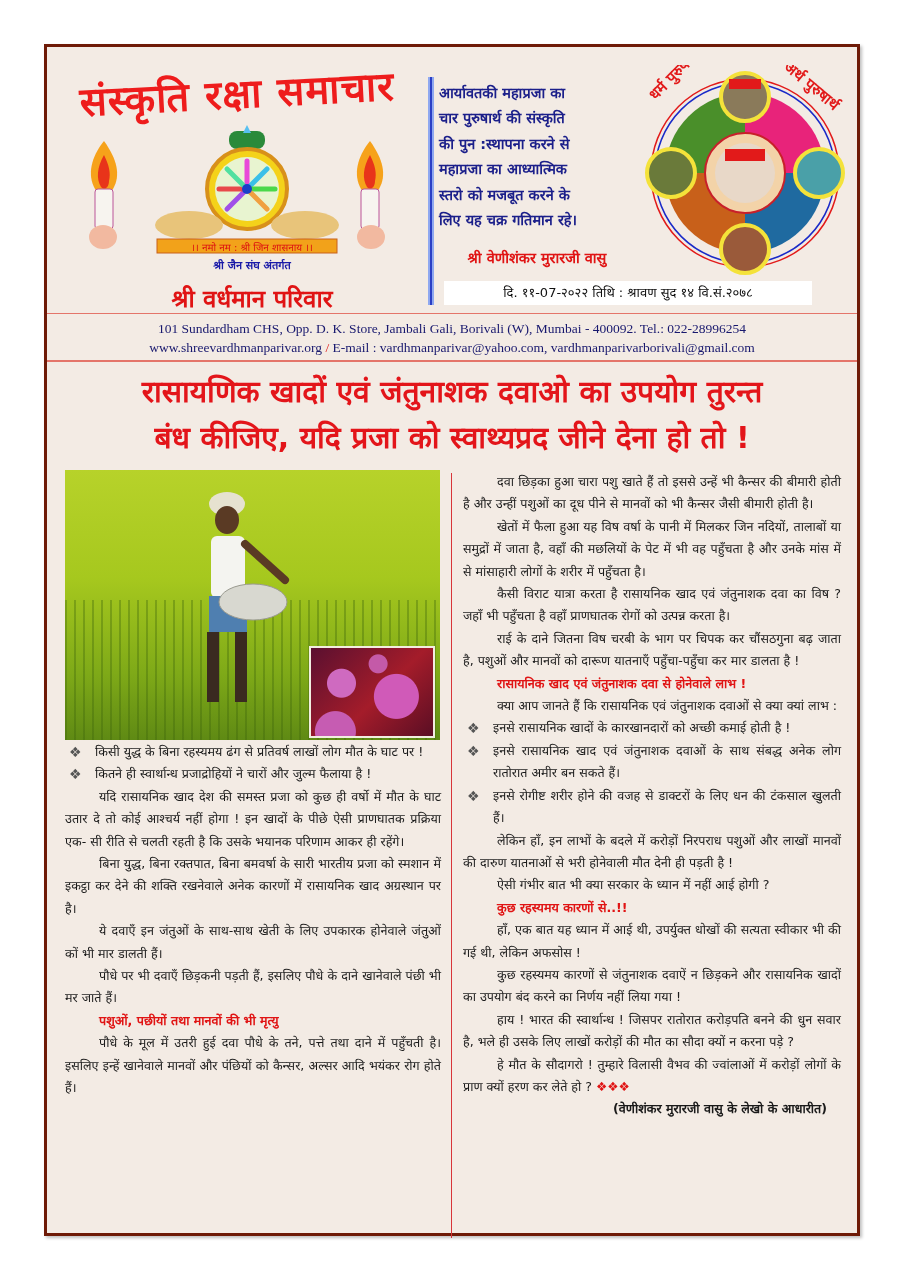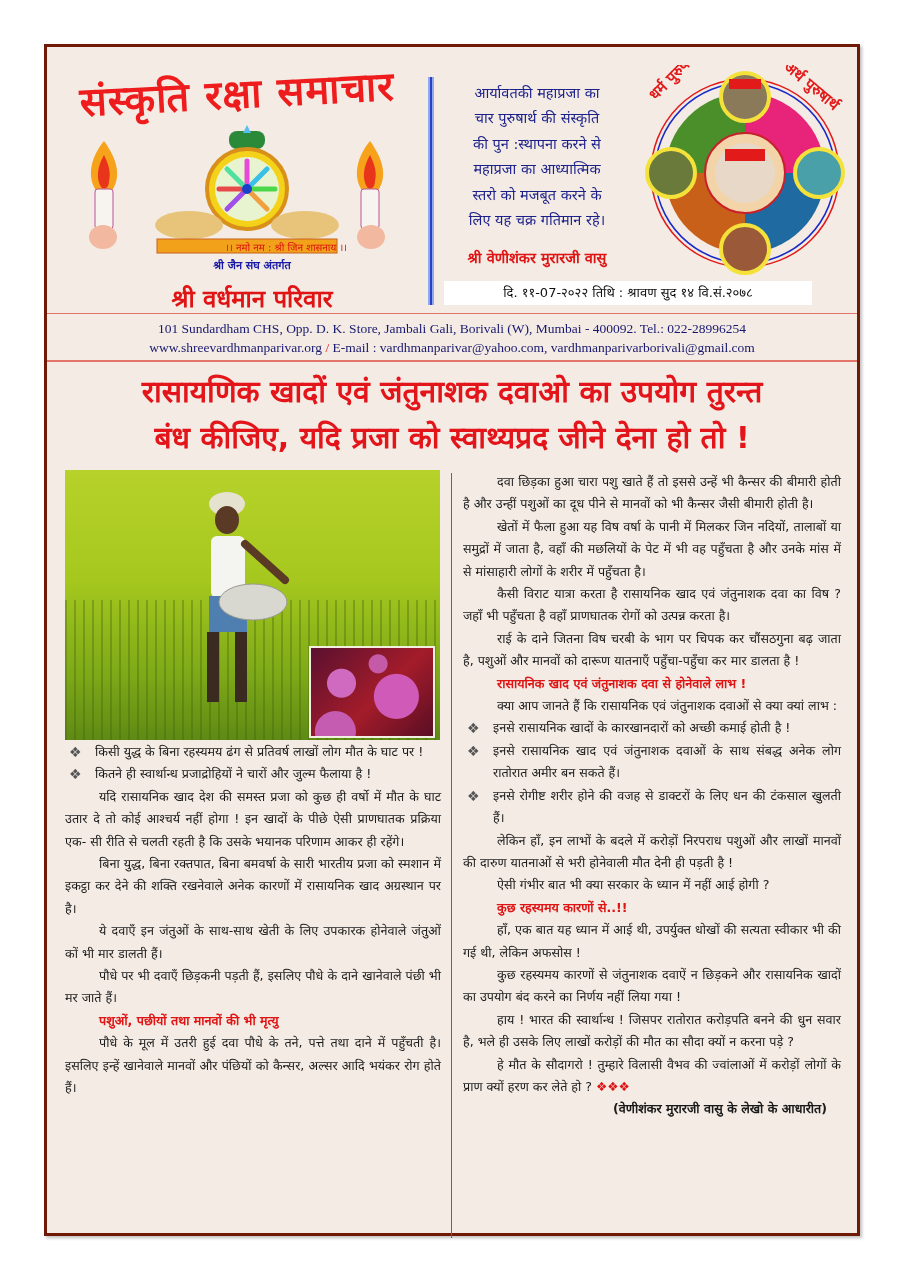--- a/index.html
+++ b/index.html
@@ -3,28 +3,28 @@
 <meta charset="utf-8">
 <style>
   html, body { margin:0; padding:0; }
   body { width:905px; height:1280px; background:#ffffff; position:relative; overflow:hidden; font-family:"DejaVu Sans", sans-serif; }
   .frame { position:absolute; left:44px; top:44px; width:816px; height:1192px; background:#f3ebe4; border:3px solid #6e1a07; box-sizing:border-box; box-shadow:2px 2px 3px rgba(0,0,0,0.25); }
 
   
   .mast-title { position:absolute; left:30px; top:18px; width:320px; text-align:center; color:#ee1c1c; font-size:40px; font-weight:bold; letter-spacing:1px; font-family:"DejaVu Sans", sans-serif; transform:rotate(-3deg); }
   .emblem { position:absolute; left:80px; top:78px; width:240px; height:140px; }
   .torch { position:absolute; top:90px; width:46px; height:120px; }
-  .mantra { position:absolute; left:110px; top:193px; width:190px; text-align:right; color:#d11; font-size:10px; }
+  .mantra { position:absolute; left:110px; top:193px; width:190px; text-align:center; color:#d11; font-size:10px; }
   .sangh { position:absolute; left:110px; top:210px; width:190px; text-align:center; color:#1a1aa8; font-size:11px; font-weight:bold; }
   .parivar { position:absolute; left:60px; top:226px; width:290px; text-align:center; color:#e01414; font-size:24px; font-weight:bold;margin-top:8px; }
 
   .vline { position:absolute; left:381px; top:30px; width:6px; height:228px; border-left:2px solid #8fa8f0; border-right:2px solid #8fa8f0; box-sizing:border-box; }
   .vline::after { content:""; position:absolute; left:0; right:0; top:0; bottom:0; background:#2a3fc4; width:2px; margin:0 auto; }
 
-  .quote { position:absolute; left:392px; top:34px; width:196px; text-align:center; color:#1b1f8a; font-size:14.5px; font-weight:normal; line-height:25.4px; }
+  .quote { position:absolute; left:392px; top:34px; width:196px; text-align:left; color:#1b1f8a; font-size:14.5px; font-weight:bold; line-height:25.4px; }
   .quote-author { position:absolute; left:392px; top:200px; width:196px; text-align:center; color:#e01414; font-size:14.5px; font-weight:bold; }
 
   .wheel { position:absolute; left:584px; top:18px; width:228px; height:210px; }
 
   .date-strip { position:absolute; left:397px; top:234px; width:368px; height:24px; background:#ffffff; text-align:center; font-size:13px; line-height:24px; color:#111; }
 
   .hr-red { position:absolute; left:0; width:810px; height:1px; background:#e4756a; }
   .address { position:absolute; left:0; top:272px; width:810px; text-align:center; color:#18186e; font-family:"Liberation Serif", serif; font-size:13.5px; line-height:19px; }
   .address .slash { color:#e01414; }
 

